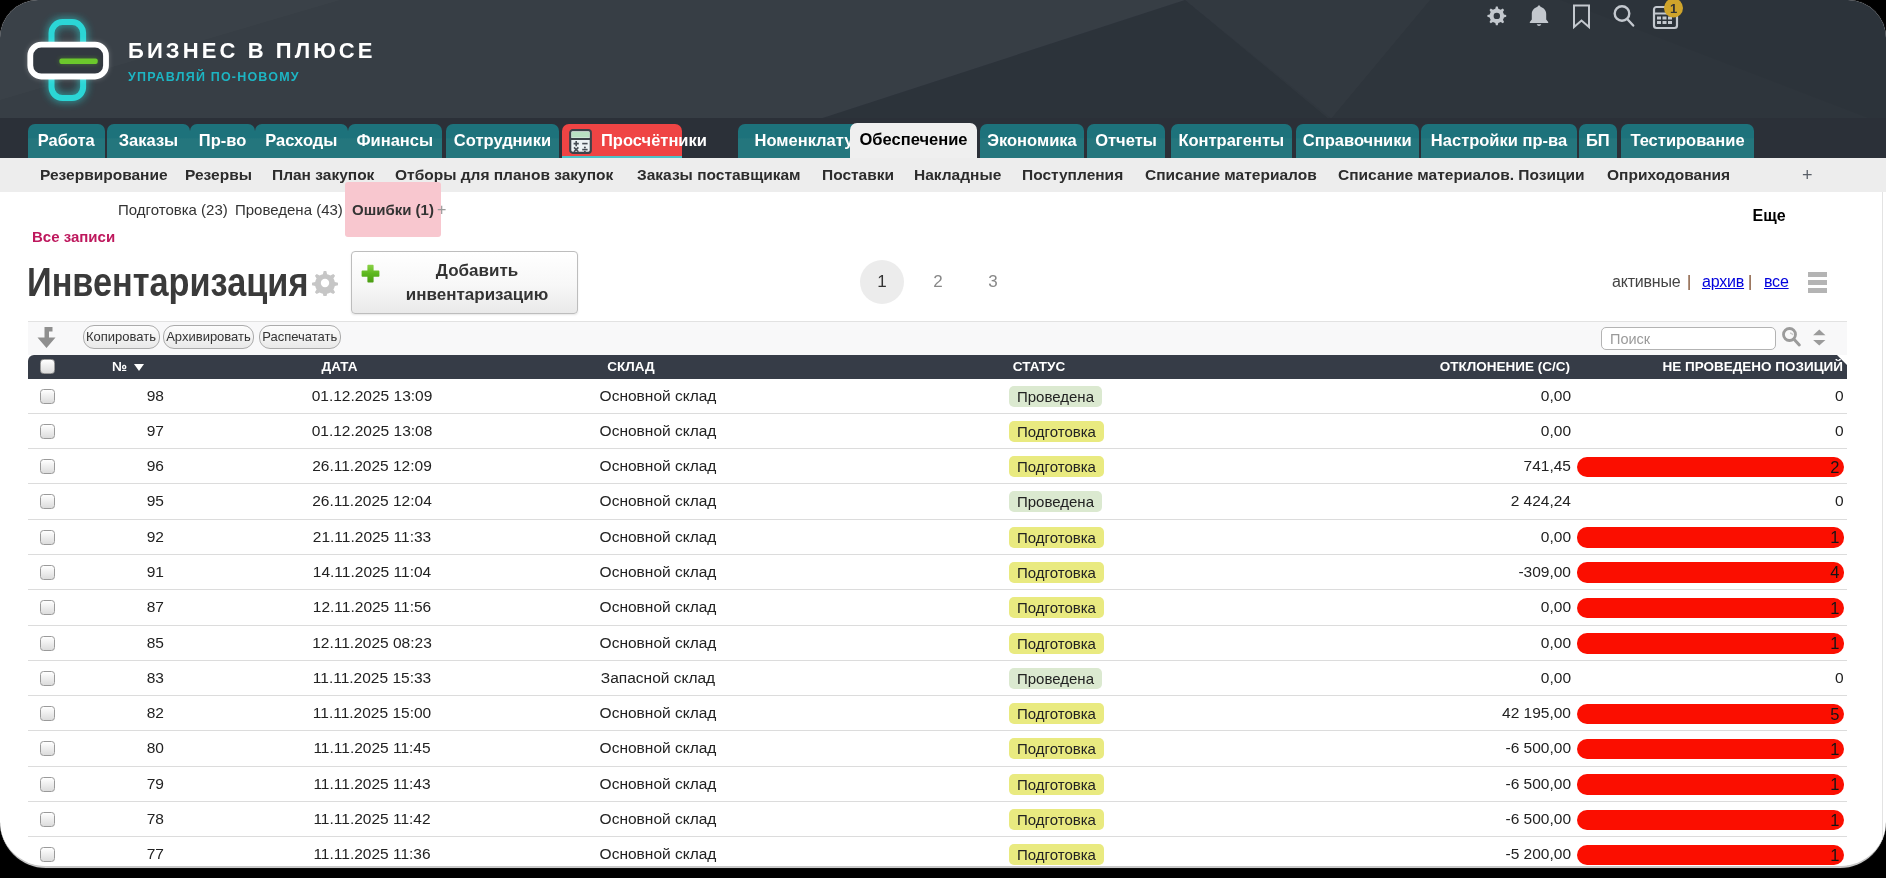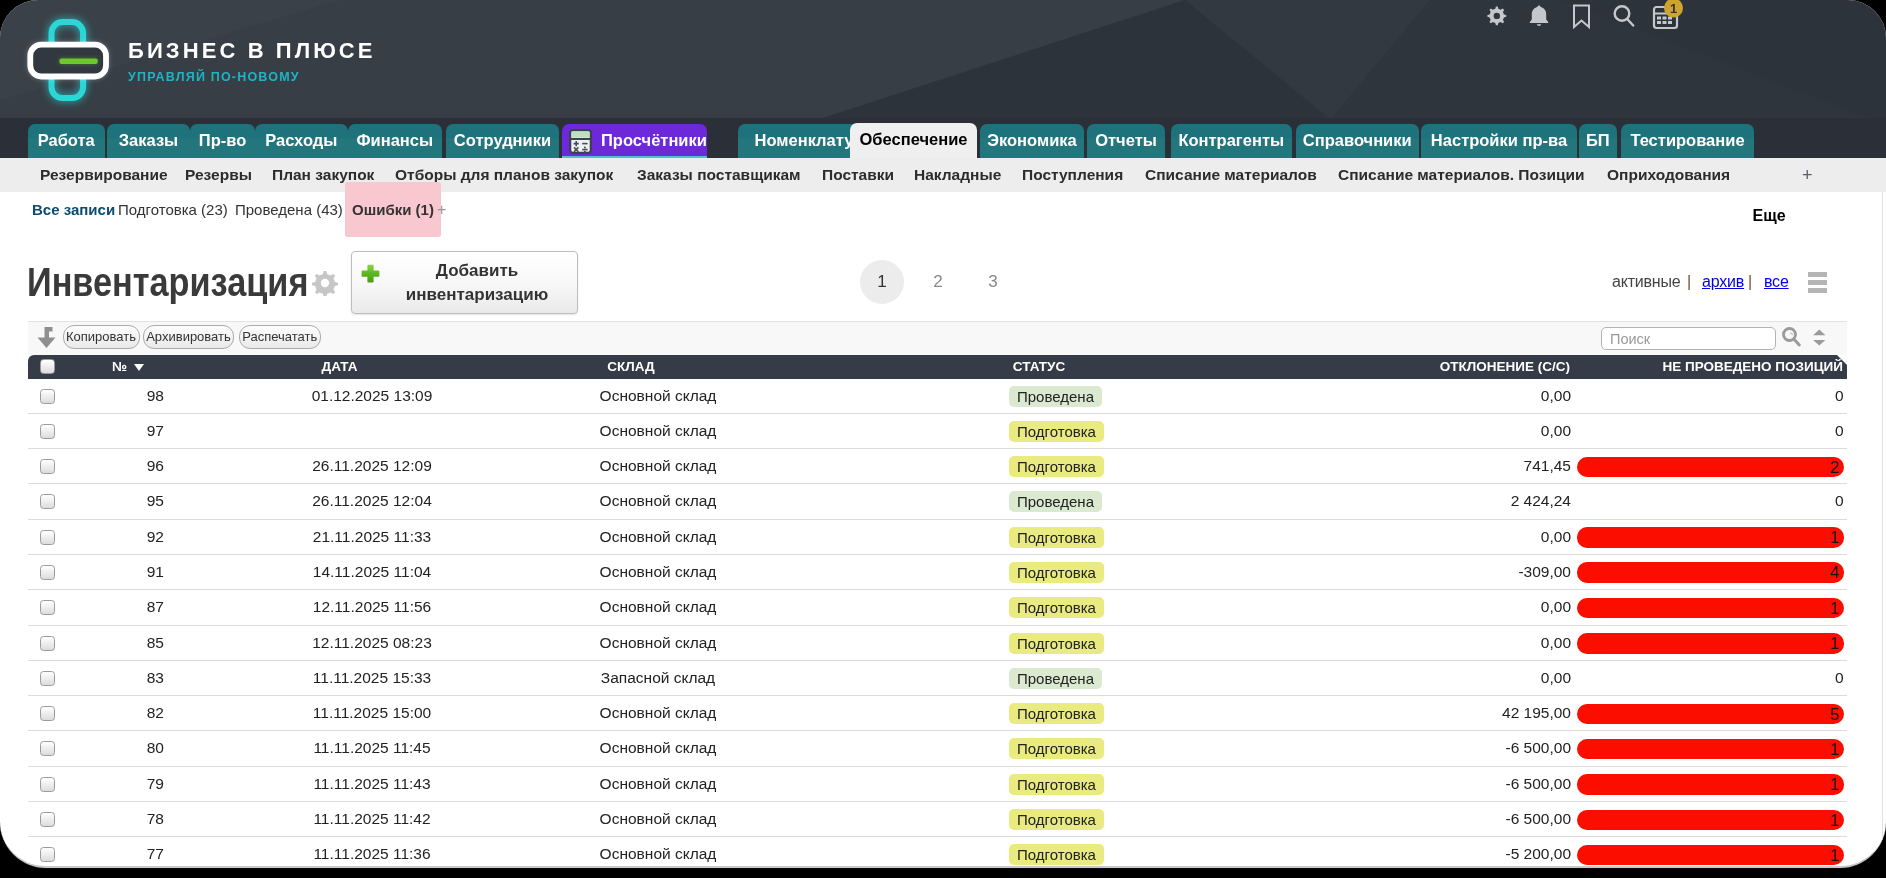--- a/index.html
+++ b/index.html
@@ -41,21 +41,21 @@
   text-align:center; line-height:44px; font-size:17px; color:#333; }
 .pgn { position:absolute; top:260px; width:20px; height:44px; text-align:center; line-height:44px; font-size:17px; color:#888; }
 
 .rl { position:absolute; top:273px; font-size:16px; letter-spacing:-0.2px; white-space:nowrap; }
 .rl a { color:#0202dd; text-decoration:underline; }
 #burger { position:absolute; left:1808px; top:272px; }
 #burger div { width:19px; height:4.5px; background:#b4b4b4; margin-bottom:3.5px; }
 
 #toolbar { position:absolute; left:28px; top:321px; width:1819px; height:34px; background:#f8f8f9; border-top:1px solid #e2e2e2; }
 .tbbtn { position:absolute; top:3px; height:24px; border:1px solid #ababab; border-radius:11px; background:linear-gradient(#fdfdfd,#e9e9e9);
-  font-size:13px; color:#333; text-align:center; line-height:22px; }
+  font-size:13px; color:#333; text-align:center; line-height:22px;margin-left:20px; }
 #search { position:absolute; left:1573px; top:5px; width:175px; height:23px; border:1px solid #b3b3b3; border-radius:5px; background:#fff;
   font-size:14.5px; color:#9a9a9a; line-height:22px; padding-left:8px; }
 
 #thead { position:absolute; left:28px; top:355px; width:1819px; height:23.5px; background:#363c47; border-radius:6px 0 0 0; }
 #thead .bevel { position:absolute; right:0; top:0; width:0; height:0; border-left:10px solid transparent; border-top:10px solid #fff; }
 .th { position:absolute; top:0; height:23.5px; line-height:24px; color:#fff; font-size:13.5px; font-weight:bold; white-space:nowrap; }
 #rows { position:absolute; left:28px; top:378.5px; width:1819px; }
 .row { position:relative; width:1819px; height:35.3px; border-bottom:1px solid #dcdcdc; background:#fff; }
 .cb { position:absolute; left:12px; width:15px; height:15px; border:1px solid #9a9a9a; border-radius:3.5px;
   background:linear-gradient(#fff,#dcdcdc); top:10px; }
@@ -131,21 +131,21 @@
       </g>
     </svg>
     <div id="navstrip"></div>
 
     <div class="tab" style="left:28.0px; width:76.5px;">Работа</div>
     <div class="tab" style="left:107.0px; width:83.0px;">Заказы</div>
     <div class="tab" style="left:190.0px; width:65.0px;">Пр-во</div>
     <div class="tab" style="left:255.0px; width:92.5px;">Расходы</div>
     <div class="tab" style="left:347.5px; width:94.5px;">Финансы</div>
     <div class="tab" style="left:446.0px; width:113.0px;">Сотрудники</div>
-    <div class="tab" style="left:562px; width:145px; background:#6d28d9; text-align:left; padding-left:39px;">Просчётники
+    <div class="tab" style="left:562px; width:120px; background:#ef4444; text-align:left; padding-left:39px;">Просчётники
       <svg width="26" height="30" style="position:absolute; left:7px; top:5px;">
         <rect x="1.2" y="1.2" width="20.6" height="22.6" rx="2.5" fill="#edf2f5" stroke="#3c424a" stroke-width="2.2"></rect>
         <rect x="2.6" y="2.8" width="17.8" height="5.8" fill="#b9e0c3"></rect>
         <path d="M1.5 10 h20" stroke="#3c424a" stroke-width="2"></path>
         <g stroke="#474d55" stroke-width="1.6">
           <path d="M4.6 14.6 h5.2 M7.2 12 v5.2"></path>
           <path d="M13.2 14.6 h5.4"></path>
           <path d="M5 18.4 l4.4 4.4 M9.4 18.4 l-4.4 4.4"></path>
           <path d="M13.2 20.6 h5.4"></path>
         </g>
@@ -174,21 +174,21 @@
     <div class="sn" style="left:822px;">Поставки</div>
     <div class="sn" style="left:914px;">Накладные</div>
     <div class="sn" style="left:1022px;">Поступления</div>
     <div class="sn" style="left:1145px;">Списание материалов</div>
     <div class="sn" style="left:1338px;">Списание материалов. Позиции</div>
     <div class="sn" style="left:1607px;">Оприходования</div>
     <div class="snplus">+</div>
   </div>
   <div id="esche">Еще</div>
 
-  <div class="fl" style="left:32px; font-weight:bold; color:#0c4a6e;">Все записи</div>
+  <div class="fl" style="left:32px; font-weight:bold; color:#be185d;margin-top:27px;">Все записи</div>
   <div class="fl" style="left:118px;">Подготовка (23)</div>
   <div class="fl" style="left:235px;">Проведена (43)</div>
   <div class="fl" style="left:345px;"><span class="pink">Ошибки (1)</span></div>
   <div class="fl" style="left:437px; color:#999; font-size:16px;">+</div>
 
   <div id="title">Инвентаризация</div>
   <svg id="gear2" width="26" height="26" viewBox="0 0 26 26">
     <path fill="#c6c6c6" d="M11.7 1 h2.6 l0.8 3.2 a9.3 9.3 0 0 1 3.3 1.4 l2.9 -1.7 l1.8 1.8 l-1.7 2.9 a9.3 9.3 0 0 1 1.4 3.3 l3.2 0.8 v2.6 l-3.2 0.8 a9.3 9.3 0 0 1 -1.4 3.3 l1.7 2.9 l-1.8 1.8 l-2.9 -1.7 a9.3 9.3 0 0 1 -3.3 1.4 l-0.8 3.2 h-2.6 l-0.8 -3.2 a9.3 9.3 0 0 1 -3.3 -1.4 l-2.9 1.7 l-1.8 -1.8 l1.7 -2.9 a9.3 9.3 0 0 1 -1.4 -3.3 l-3.2 -0.8 v-2.6 l3.2 -0.8 a9.3 9.3 0 0 1 1.4 -3.3 l-1.7 -2.9 l1.8 -1.8 l2.9 1.7 a9.3 9.3 0 0 1 3.3 -1.4 z"></path>
     <circle cx="13" cy="13" r="4.2" fill="#fff"></circle>
   </svg>
@@ -252,20 +252,21 @@
     <div class="c-num">98</div>
     <div class="c-date">01.12.2025 13:09</div>
     <div class="c-skl">Основной склад</div>
     <div class="badge bg-g">Проведена</div>
     <div class="c-dev">0,00</div>
     <div class="c-pos">0</div>
   </div>
   <div class="row">
     <div class="cb"></div>
     <div class="c-num">97</div>
+    <div class="c-date">01.12.2025 13:08</div>
     <div class="c-skl">Основной склад</div>
     <div class="badge bg-y">Подготовка</div>
     <div class="c-dev">0,00</div>
     <div class="c-pos">0</div>
   </div>
   <div class="row">
     <div class="cb"></div>
     <div class="c-num">96</div>
     <div class="c-date">26.11.2025 12:09</div>
     <div class="c-skl">Основной склад</div>

